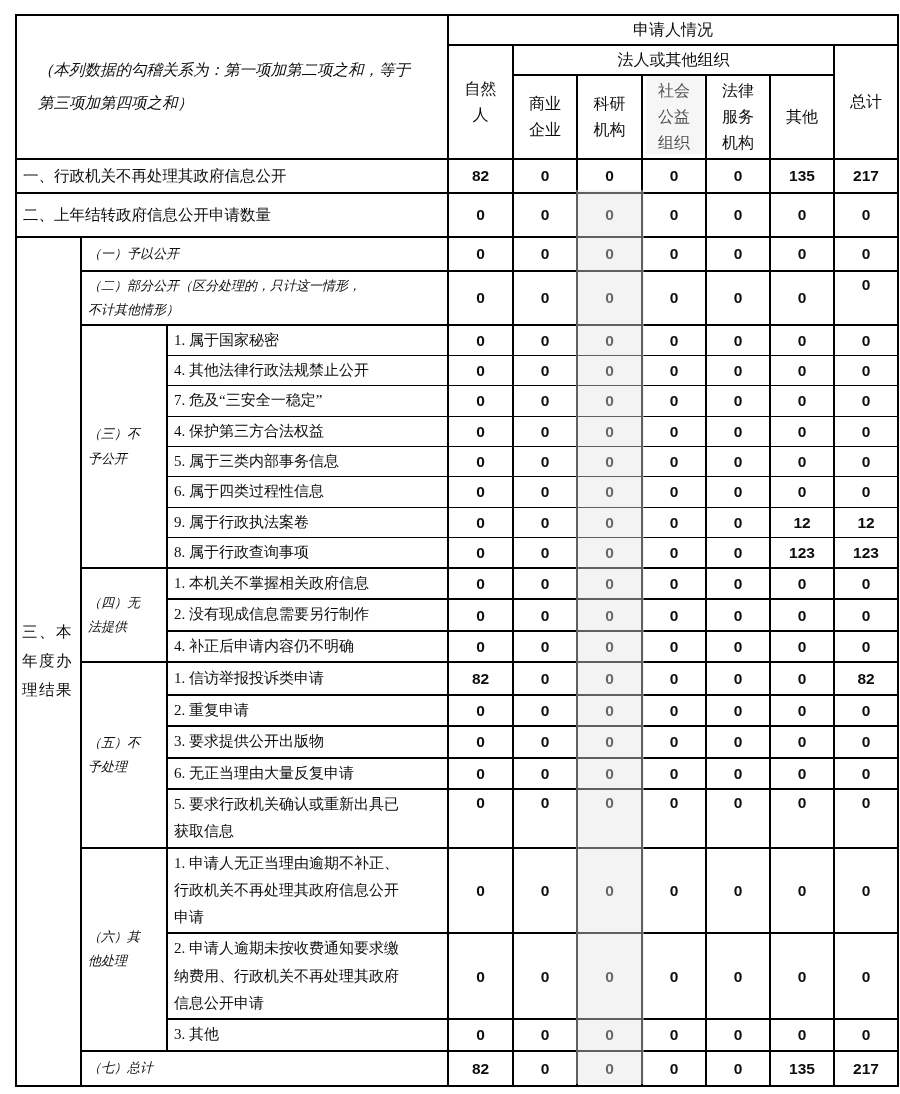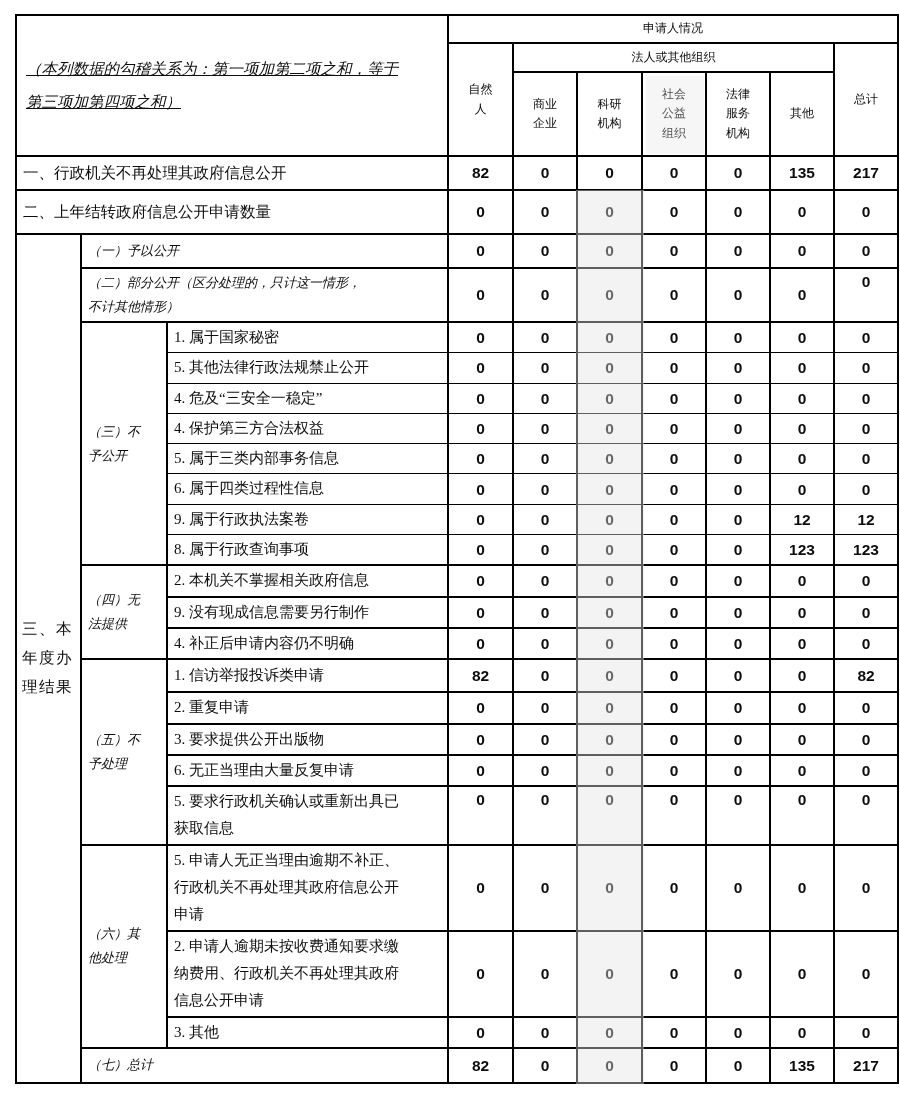--- a/index.html
+++ b/index.html
@@ -15,28 +15,28 @@
   td{
     border:2px solid #000;
     padding:1px 6px;
     font-size:15px;line-height:1.8;
     vertical-align:middle;
     overflow:hidden;
     white-space:pre-line;
   }
   tr.tb > td{border-top-width:1px;}
   tr.bb > td{border-bottom-width:1px;}
-  .hdr{text-align:center;font-size:12px;line-height:1.62;padding:1px 2px;}
+  .hdr{text-align:center;font-size:16px;line-height:1.62;padding:1px 2px;}
   .num{
     font-family:"Liberation Sans","DejaVu Sans",sans-serif;
     font-weight:600;font-size:15.5px;text-align:center;padding:1px 2px;
     line-height:1.5;
   }
   .kai{font-style:italic;}
-  .note{font-size:15.5px;line-height:2.1;padding:2px 9px;text-decoration:underline;}
+  .note{font-size:15.5px;line-height:2.1;padding:2px 21px;}
   .toplabel{font-size:15.5px;}
   .item{font-size:15px;line-height:1.82;}
   .glabel{font-size:13px;line-height:1.85;}
   .vlabel{font-size:15.5px;letter-spacing:1.5px;line-height:1.85;padding:2px 5px;}
   .vtop{vertical-align:top;}
   .band{position:absolute;pointer-events:none;}
   .band1{left:576px;top:190px;width:68px;height:894px;background:rgba(226,226,226,0.42);}
   .band2{left:646px;top:76px;width:58px;height:78px;background:rgba(226,226,226,0.30);}
 </style>
 </head>
@@ -136,31 +136,31 @@
     <td class="item">1. 属于国家秘密</td>
     <td class="num">0</td>
     <td class="num">0</td>
     <td class="num">0</td>
     <td class="num">0</td>
     <td class="num">0</td>
     <td class="num">0</td>
     <td class="num">0</td>
   </tr>
   <tr style="height:28px" class="tb bb">
-    <td class="item">5. 其他法律行政法规禁止公开</td>
+    <td class="item">4. 其他法律行政法规禁止公开</td>
     <td class="num">0</td>
     <td class="num">0</td>
     <td class="num">0</td>
     <td class="num">0</td>
     <td class="num">0</td>
     <td class="num">0</td>
     <td class="num">0</td>
   </tr>
   <tr style="height:29px" class="tb bb">
-    <td class="item">4. 危及“三安全一稳定”</td>
+    <td class="item">7. 危及“三安全一稳定”</td>
     <td class="num">0</td>
     <td class="num">0</td>
     <td class="num">0</td>
     <td class="num">0</td>
     <td class="num">0</td>
     <td class="num">0</td>
     <td class="num">0</td>
   </tr>
   <tr style="height:28px" class="tb bb">
     <td class="item">4. 保护第三方合法权益</td>
@@ -209,31 +209,31 @@
     <td class="num">0</td>
     <td class="num">0</td>
     <td class="num">0</td>
     <td class="num">123</td>
     <td class="num">123</td>
   </tr>
 
   <tr style="height:30px">
     <td rowspan="3" class="kai glabel">（四）无
 法提供</td>
-    <td class="item">2. 本机关不掌握相关政府信息</td>
+    <td class="item">1. 本机关不掌握相关政府信息</td>
     <td class="num">0</td>
     <td class="num">0</td>
     <td class="num">0</td>
     <td class="num">0</td>
     <td class="num">0</td>
     <td class="num">0</td>
     <td class="num">0</td>
   </tr>
   <tr style="height:29px">
-    <td class="item">9. 没有现成信息需要另行制作</td>
+    <td class="item">2. 没有现成信息需要另行制作</td>
     <td class="num">0</td>
     <td class="num">0</td>
     <td class="num">0</td>
     <td class="num">0</td>
     <td class="num">0</td>
     <td class="num">0</td>
     <td class="num">0</td>
   </tr>
   <tr style="height:28px">
     <td class="item">4. 补正后申请内容仍不明确</td>
@@ -296,21 +296,21 @@
     <td class="num vtop">0</td>
     <td class="num vtop">0</td>
     <td class="num vtop">0</td>
     <td class="num vtop">0</td>
     <td class="num vtop">0</td>
   </tr>
 
   <tr style="height:85px">
     <td rowspan="3" class="kai glabel">（六）其
 他处理</td>
-    <td class="item">5. 申请人无正当理由逾期不补正、
+    <td class="item">1. 申请人无正当理由逾期不补正、
 行政机关不再处理其政府信息公开
 申请</td>
     <td class="num">0</td>
     <td class="num">0</td>
     <td class="num">0</td>
     <td class="num">0</td>
     <td class="num">0</td>
     <td class="num">0</td>
     <td class="num">0</td>
   </tr>

